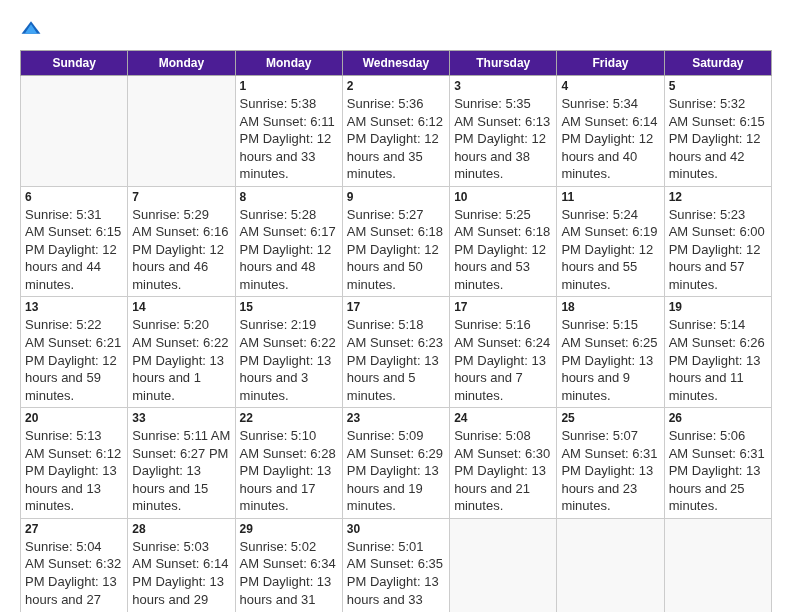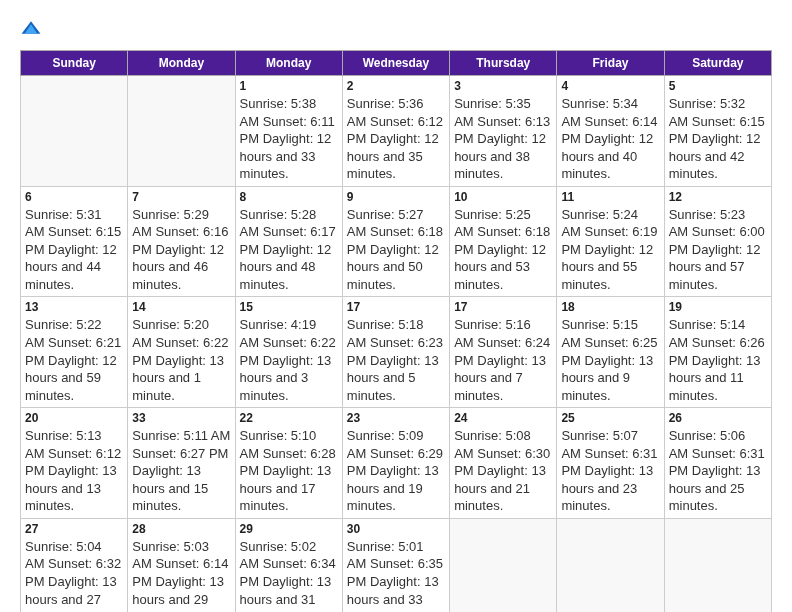--- a/index.html
+++ b/index.html
@@ -217,21 +217,21 @@
 Daylight: 12 hours and 59 minutes.</div>
           </td>
           <td>
             <span class="day-num">14</span>
             <div class="day-info">Sunrise: 5:20 AM
 Sunset: 6:22 PM
 Daylight: 13 hours and 1 minute.</div>
           </td>
           <td>
             <span class="day-num">15</span>
-            <div class="day-info">Sunrise: 4:19 AM
+            <div class="day-info">Sunrise: 2:19 AM
 Sunset: 6:22 PM
 Daylight: 13 hours and 3 minutes.</div>
           </td>
           <td>
             <span class="day-num">17</span>
             <div class="day-info">Sunrise: 5:18 AM
 Sunset: 6:23 PM
 Daylight: 13 hours and 5 minutes.</div>
           </td>
           <td>

